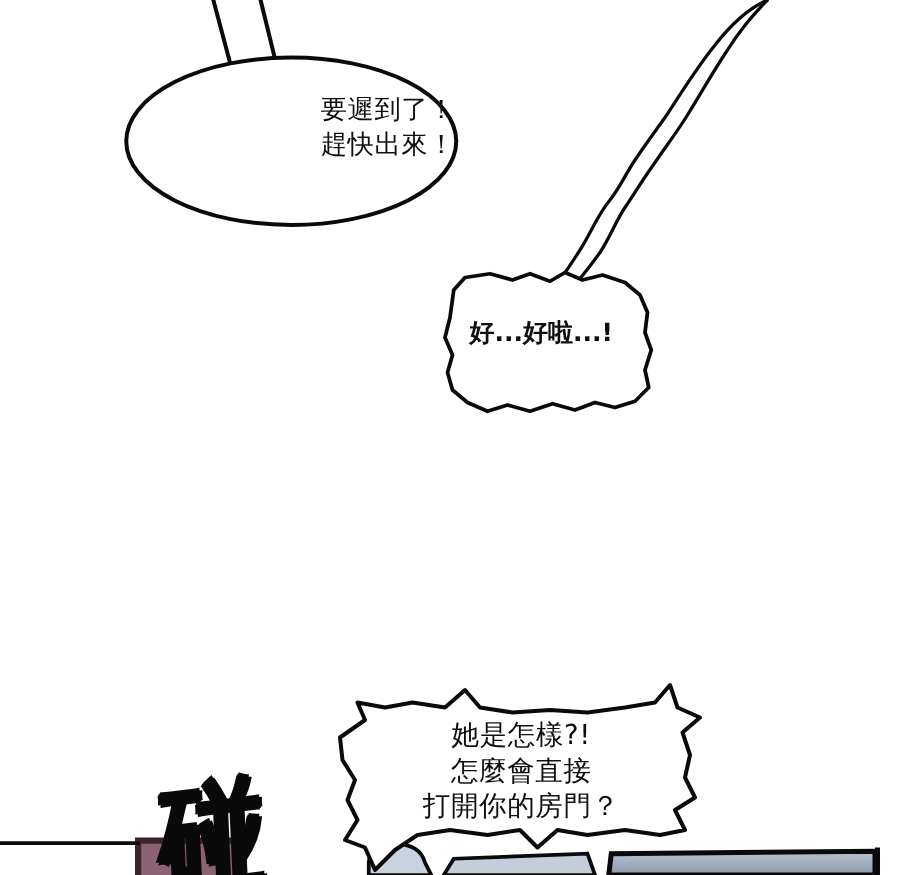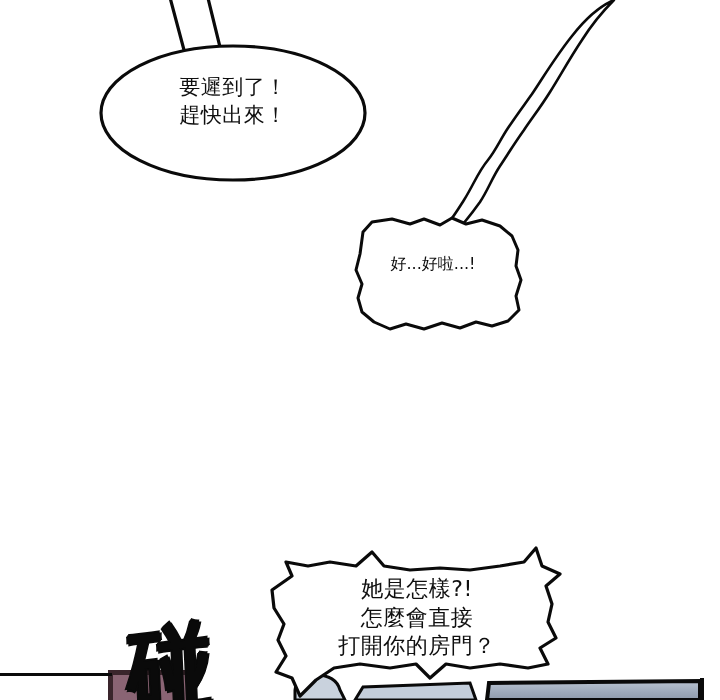--- a/index.html
+++ b/index.html
@@ -32,27 +32,29 @@
     white-space: pre;
     line-height: 1.32;
     pointer-events: none;
   }
   #bubble1-text {
     left: 102px;
     top: 74px;
     width: 262px;
     font-size: 21px;
     letter-spacing: 0.5px;
+    text-align: right;
   }
   #bubble2-text {
     left: 345px;
     top: 253px;
     width: 176px;
-    font-size: 16px;
+    font-size: 20px;
     letter-spacing: 0px;
+    font-weight: bold;
   }
   #bubble3-text {
     left: 276px;
     top: 575px;
     width: 282px;
     font-size: 22px;
     line-height: 1.30;
     letter-spacing: 0.5px;
     text-align: center;
   }

